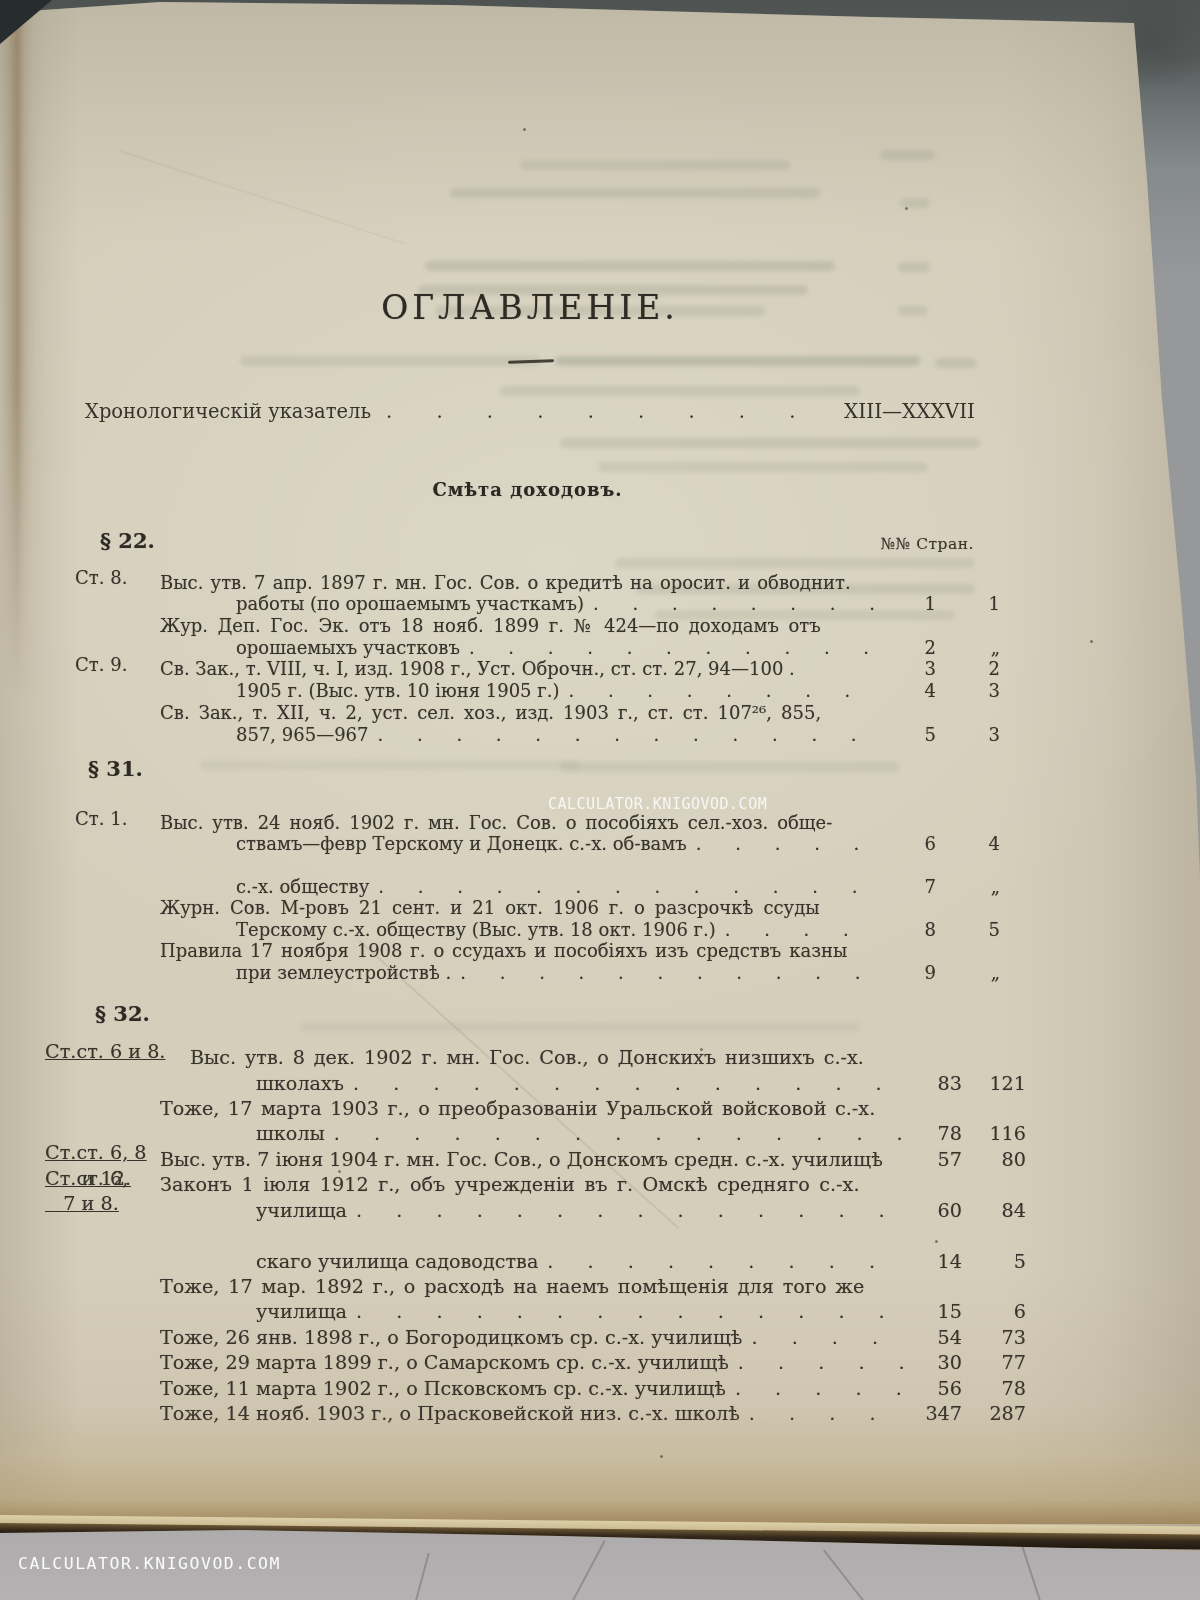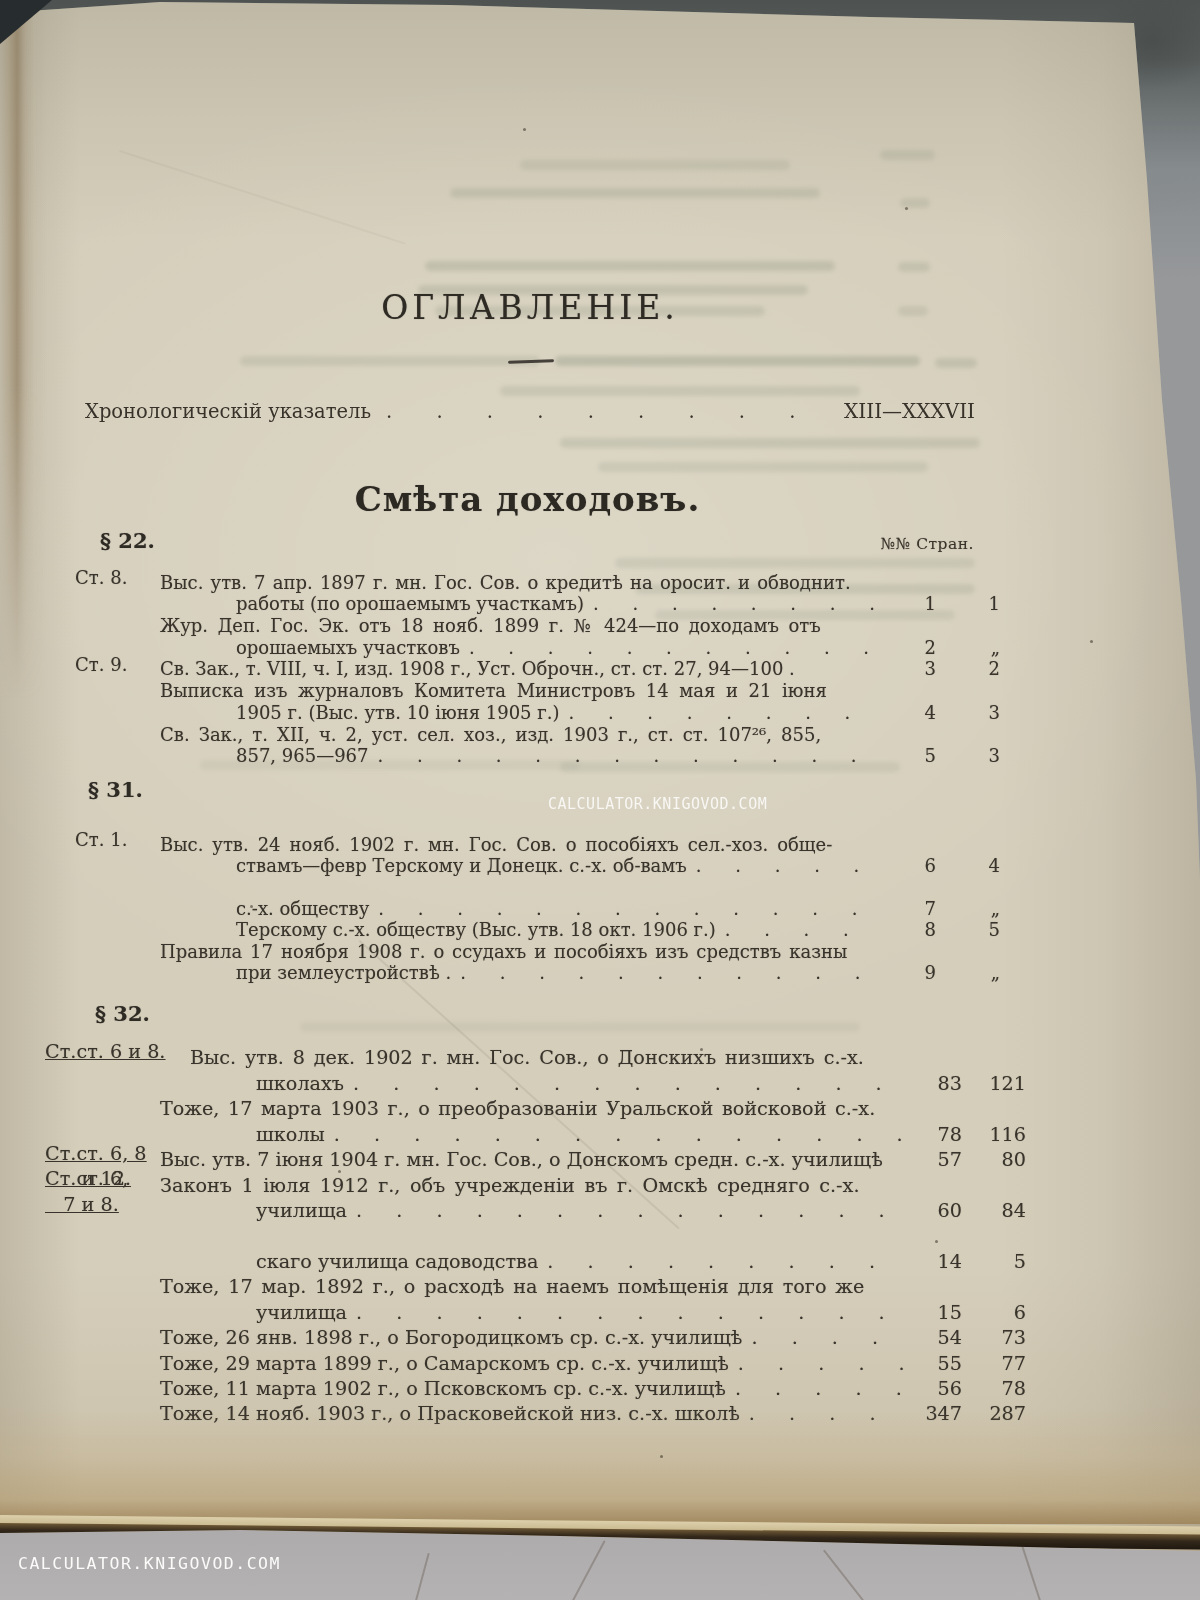--- a/index.html
+++ b/index.html
@@ -49,21 +49,21 @@
   
   .title{position:absolute;left:0;top:288px;width:1060px;text-align:center;
         font-size:33px;letter-spacing:4px;color:#2e2a24;text-shadow:0 0 1px rgba(46,42,36,.45);}
   .rule{position:absolute;left:508px;top:360px;width:46px;height:3px;background:#45413a;
         border-radius:2px;transform:rotate(-2deg);}
   .index{position:absolute;left:85px;top:399px;width:890px;display:flex;align-items:baseline;
         font-size:19.5px;color:#37322a;}
   .index .lead{margin-left:6px;}
   .index .pages{font-size:20px;white-space:nowrap;padding-left:10px;text-align:center;}
   .subtitle{position:absolute;left:0;top:479px;width:1055px;text-align:center;font-weight:bold;
-        font-size:34px;letter-spacing:1px;color:#2c2822;text-shadow:0 0 1px rgba(44,40,34,.4);}
+        font-size:18px;letter-spacing:1px;color:#2c2822;text-shadow:0 0 1px rgba(44,40,34,.4);}
   #toc{position:absolute;left:75px;top:528px;width:925px;color:#38332b;
         text-shadow:0 0 1px rgba(56,51,43,.35);}
   .section{--lh:21.7px;--fs:18px;}
   .section.s31{--lh:21.4px;}
   .section.s32{--lh:25.45px;--fs:19.2px;margin-right:-26px;}
   .sec-head{position:relative;margin:0 0 14px 25px;font-weight:bold;font-size:21px;color:#2e2a24;}
   .s31 .sec-head{margin:15px 0 27px 13px;}
   .s32 .sec-head{margin:22px 0 13px 20px;}
   .col-head{position:absolute;right:26px;top:7px;font-weight:normal;font-size:15.5px;
         letter-spacing:.5px;color:#3a352c;}
@@ -171,27 +171,20 @@
           </div>
           <div class="line">
             <span class="lab">
               <span>Ст. 9.</span>
             </span>
             <span class="txt">Св. Зак., т. VIII, ч. I, изд. 1908 г., Уст. Оброчн., ст. ст. 27, 94—100 .</span>
             <span class="lead"></span>
             <span class="num">3</span>
             <span class="pg">2</span>
           </div>
-          <div class="line just">
-            <span class="lab"></span>
-            <span class="txt">Выписка изъ журналовъ Комитета Министровъ 14 мая и 21 іюня</span>
-            <span class="lead"></span>
-            <span class="num"></span>
-            <span class="pg"></span>
-          </div>
           <div class="line cont">
             <span class="lab"></span>
             <span class="txt">1905 г. (Выс. утв. 10 іюня 1905 г.)</span>
             <span class="lead">. . . . . . . . . . . . . . . . . . . . . . . . . . . . . . . . . . </span>
             <span class="num">4</span>
             <span class="pg">3</span>
           </div>
           <div class="line just">
             <span class="lab"></span>
             <span class="txt">Св. Зак., т. XII, ч. 2, уст. сел. хоз., изд. 1903 г., ст. ст. 107²⁶, 855,</span>
@@ -231,20 +224,27 @@
             <span class="num"></span>
             <span class="pg"></span>
           </div>
           <div class="line cont">
             <span class="lab"></span>
             <span class="txt">с.-х. обществу</span>
             <span class="lead">. . . . . . . . . . . . . . . . . . . . . . . . . . . . . . . . . . </span>
             <span class="num">7</span>
             <span class="pg">„</span>
           </div>
+          <div class="line just">
+            <span class="lab"></span>
+            <span class="txt">Журн. Сов. М-ровъ 21 сент. и 21 окт. 1906 г. о разсрочкѣ ссуды</span>
+            <span class="lead"></span>
+            <span class="num"></span>
+            <span class="pg"></span>
+          </div>
           <div class="line cont">
             <span class="lab"></span>
             <span class="txt">Терскому с.-х. обществу (Выс. утв. 18 окт. 1906 г.)</span>
             <span class="lead">. . . . . . . . . . . . . . . . . . . . . . . . . . . . . . . . . . </span>
             <span class="num">8</span>
             <span class="pg">5</span>
           </div>
           <div class="line just">
             <span class="lab"></span>
             <span class="txt">Правила 17 ноября 1908 г. о ссудахъ и пособіяхъ изъ средствъ казны</span>
@@ -350,21 +350,21 @@
             <span class="lab"></span>
             <span class="txt">Тоже, 26 янв. 1898 г., о Богородицкомъ ср. с.-х. училищѣ</span>
             <span class="lead">. . . . . . . . . . . . . . . . . . . . . . . . . . . . . . . . . . </span>
             <span class="num">54</span>
             <span class="pg">73</span>
           </div>
           <div class="line">
             <span class="lab"></span>
             <span class="txt">Тоже, 29 марта 1899 г., о Самарскомъ ср. с.-х. училищѣ</span>
             <span class="lead">. . . . . . . . . . . . . . . . . . . . . . . . . . . . . . . . . . </span>
-            <span class="num">55</span>
+            <span class="num">30</span>
             <span class="pg">77</span>
           </div>
           <div class="line">
             <span class="lab"></span>
             <span class="txt">Тоже, 11 марта 1902 г., о Псковскомъ ср. с.-х. училищѣ</span>
             <span class="lead">. . . . . . . . . . . . . . . . . . . . . . . . . . . . . . . . . . </span>
             <span class="num">56</span>
             <span class="pg">78</span>
           </div>
           <div class="line">

